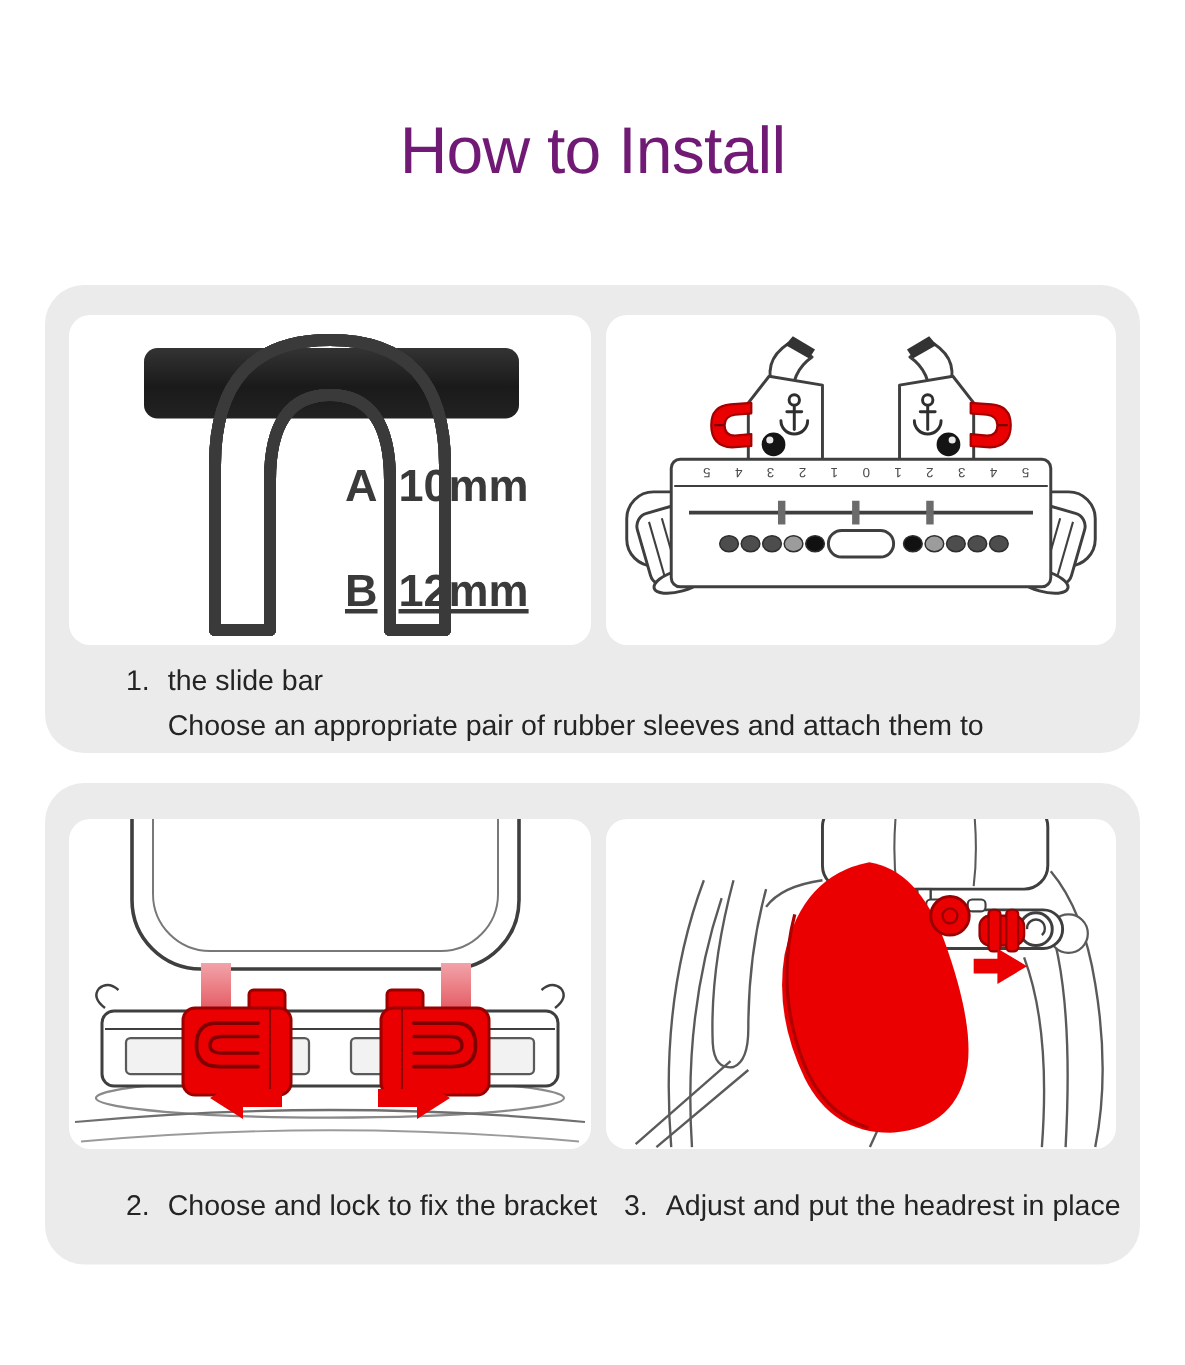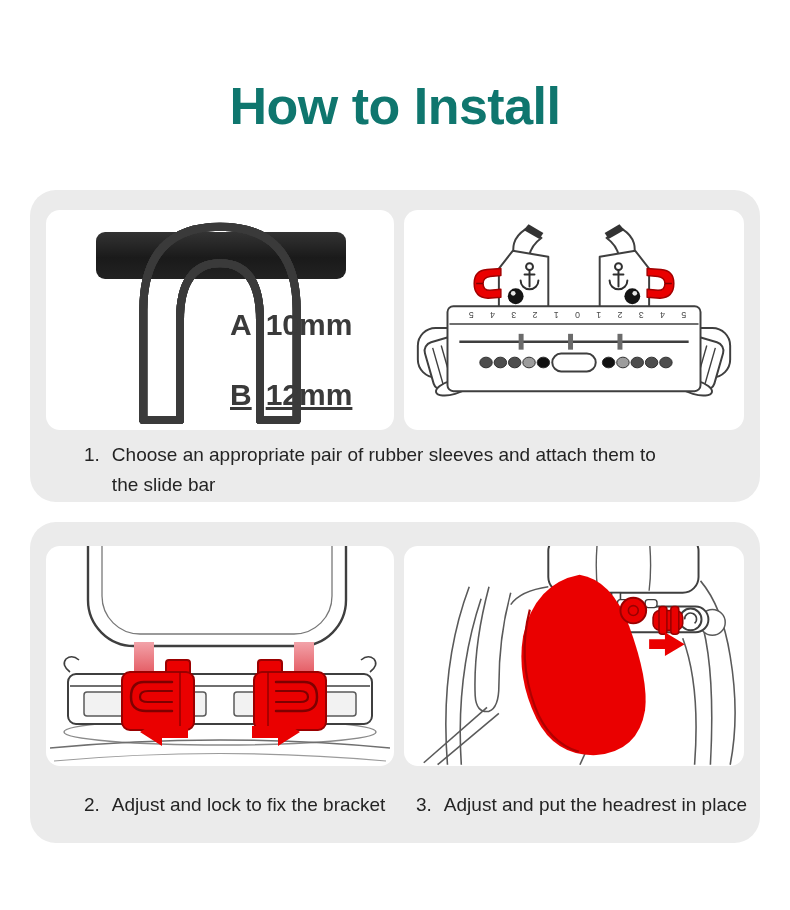--- a/index.html
+++ b/index.html
@@ -2,22 +2,22 @@
 <html><head>
 <meta charset="utf-8">
 <style>
   * { margin:0; padding:0; box-sizing:border-box; }
   html,body { background:#ffffff; }
   body { font-family:"Liberation Sans", sans-serif; }
   .canvas { position:relative; width:790px; height:910px; background:#ffffff; overflow:hidden; }
 
   .page-title {
     position:absolute; top:76px; left:0; width:100%;
-    text-align:center; font-size:52px; font-weight:700;
-    color:#0f766e; letter-spacing:-0.5px;
+    text-align:center; font-size:44px; font-weight:400;
+    color:#701a75; letter-spacing:-0.5px;
   }
 
   .section {
     position:absolute; left:30px; width:730px;
     background:#ebebeb; border-radius:26px;
   }
   .section-1 { top:190px; height:312px; }
   .section-2 { top:522px; height:321px; }
 
   .panel {
@@ -177,22 +177,22 @@
           <ellipse cx="236" cy="153" rx="6.3" ry="5.4" fill="#4d4d4d"></ellipse>
           <ellipse cx="250.5" cy="153" rx="6.3" ry="5.4" fill="#4d4d4d"></ellipse>
           <ellipse cx="265" cy="153" rx="6.3" ry="5.4" fill="#4d4d4d"></ellipse>
         </g>
       </svg>
     </div>
 
     <div class="step step-1">
       <span class="num">1.</span>
       <span class="lines">
+        <span>the slide bar</span>
         <span>Choose an appropriate pair of rubber sleeves and attach them to</span>
-        <span>the slide bar</span>
       </span>
     </div>
   </div>
 
   <div class="section section-2">
 
     <div class="panel panel-left">
       <svg viewBox="0 0 344 220">
         <defs>
           <linearGradient id="postGrad" x1="0" y1="0" x2="0" y2="1">
@@ -284,21 +284,21 @@
           <rect x="258" y="60" width="8" height="28" rx="3"></rect>
           <rect x="270" y="60" width="8" height="28" rx="3"></rect>
         </g>
 
         <polygon fill="#ea0000" points="284,98 264,86 264,93 248,93 248,103 264,103 264,110"></polygon>
       </svg>
     </div>
 
     <div class="step step-2">
       <span class="num">2.</span>
-      <span>Adjust and lock to fix the bracket</span>
+      <span>Choose and lock to fix the bracket</span>
     </div>
     <div class="step step-3">
       <span class="num">3.</span>
       <span>Adjust and put the headrest in place</span>
     </div>
   </div>
 
 </div>
 
 </body></html>

